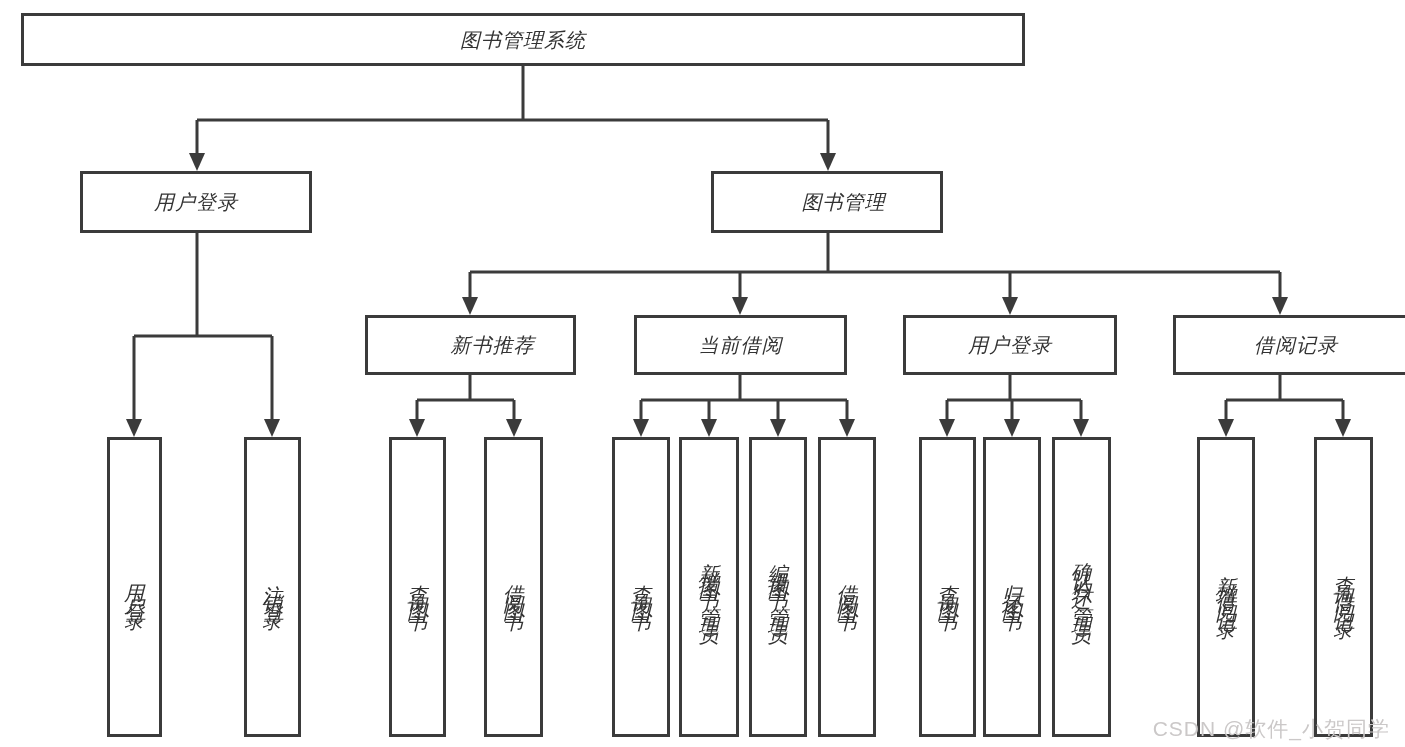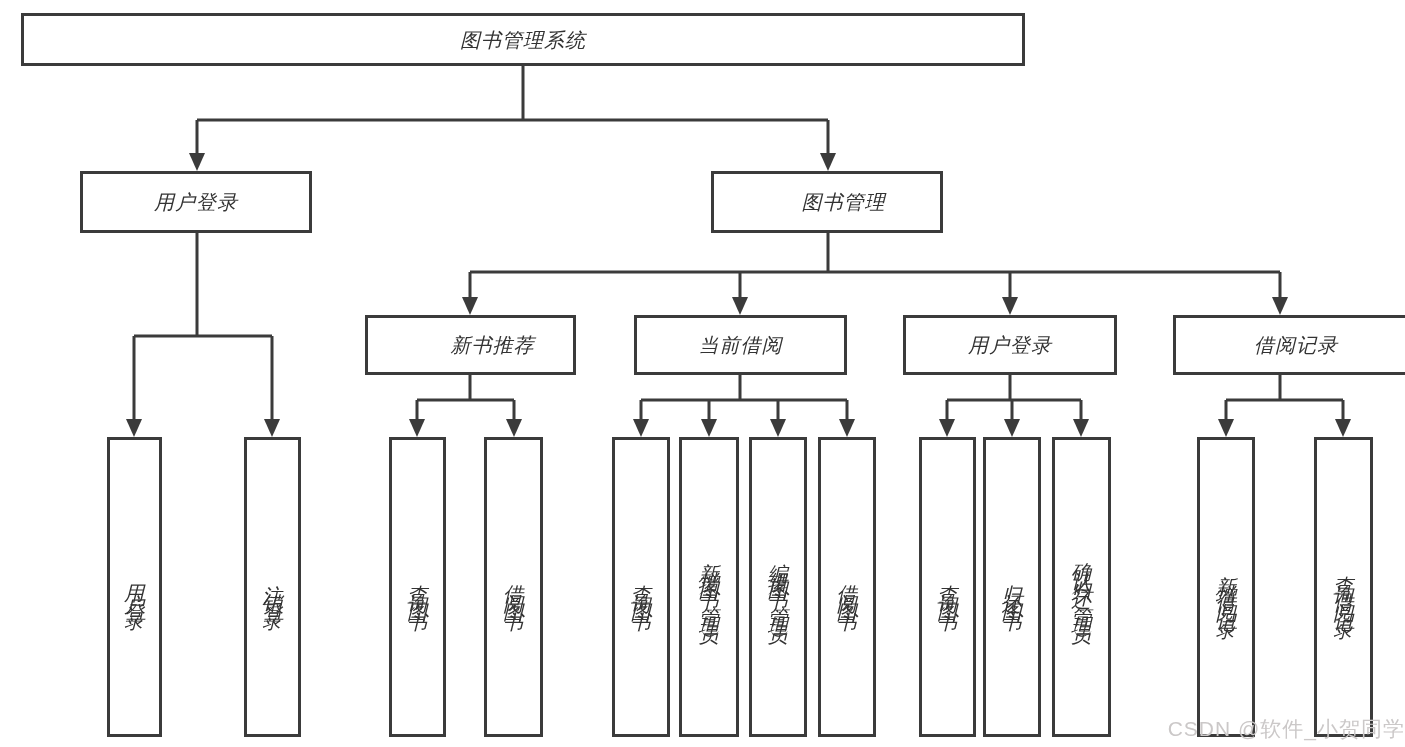--- a/index.html
+++ b/index.html
@@ -48,21 +48,21 @@
   .l-q2{left:612px;width:58px;}
   .l-add{left:679px;width:60px;}
   .l-edit{left:749px;width:58px;}
   .l-b2{left:818px;width:58px;}
   .l-q3{left:919px;width:57px;}
   .l-return{left:983px;width:58px;}
   .l-confirm{left:1052px;width:59px;}
   .l-addrec{left:1197px;width:58px;}
   .l-qrec{left:1314px;width:59px;}
   .watermark{
-    position:absolute;right:0;bottom:4px;
+    position:absolute;right:15px;bottom:4px;
     color:var(--wm);font-size:21px;letter-spacing:1px;
   }
 </style>
 </head>
 <body>
 
 <div class="stage">
 
   <svg class="connectors" viewBox="0 0 1405 747" xmlns="http://www.w3.org/2000/svg">
 

